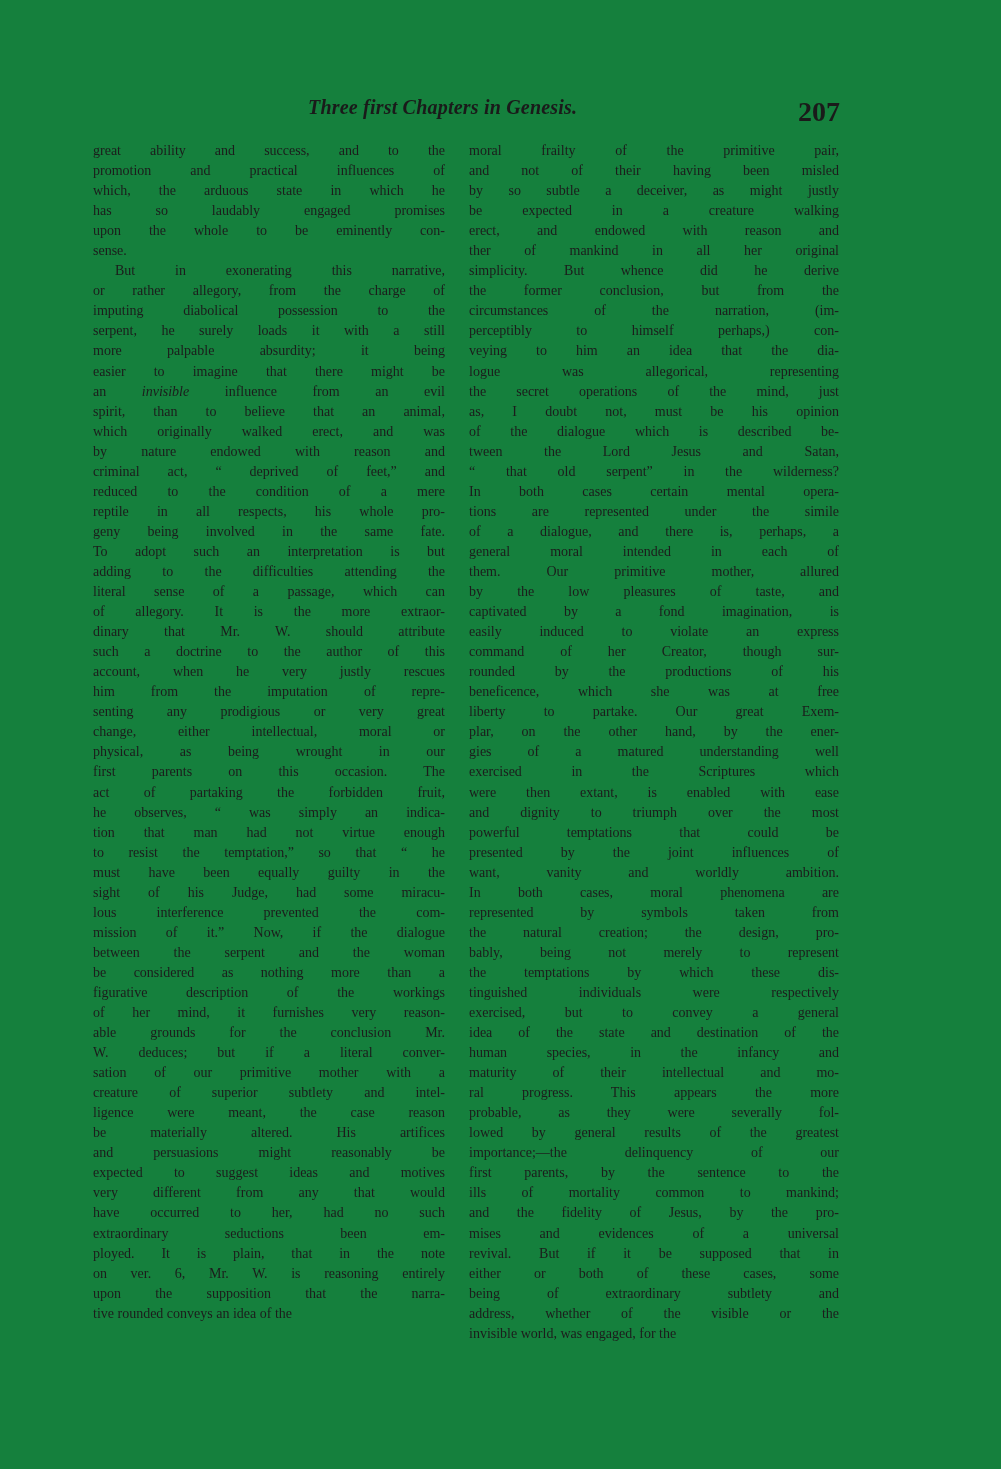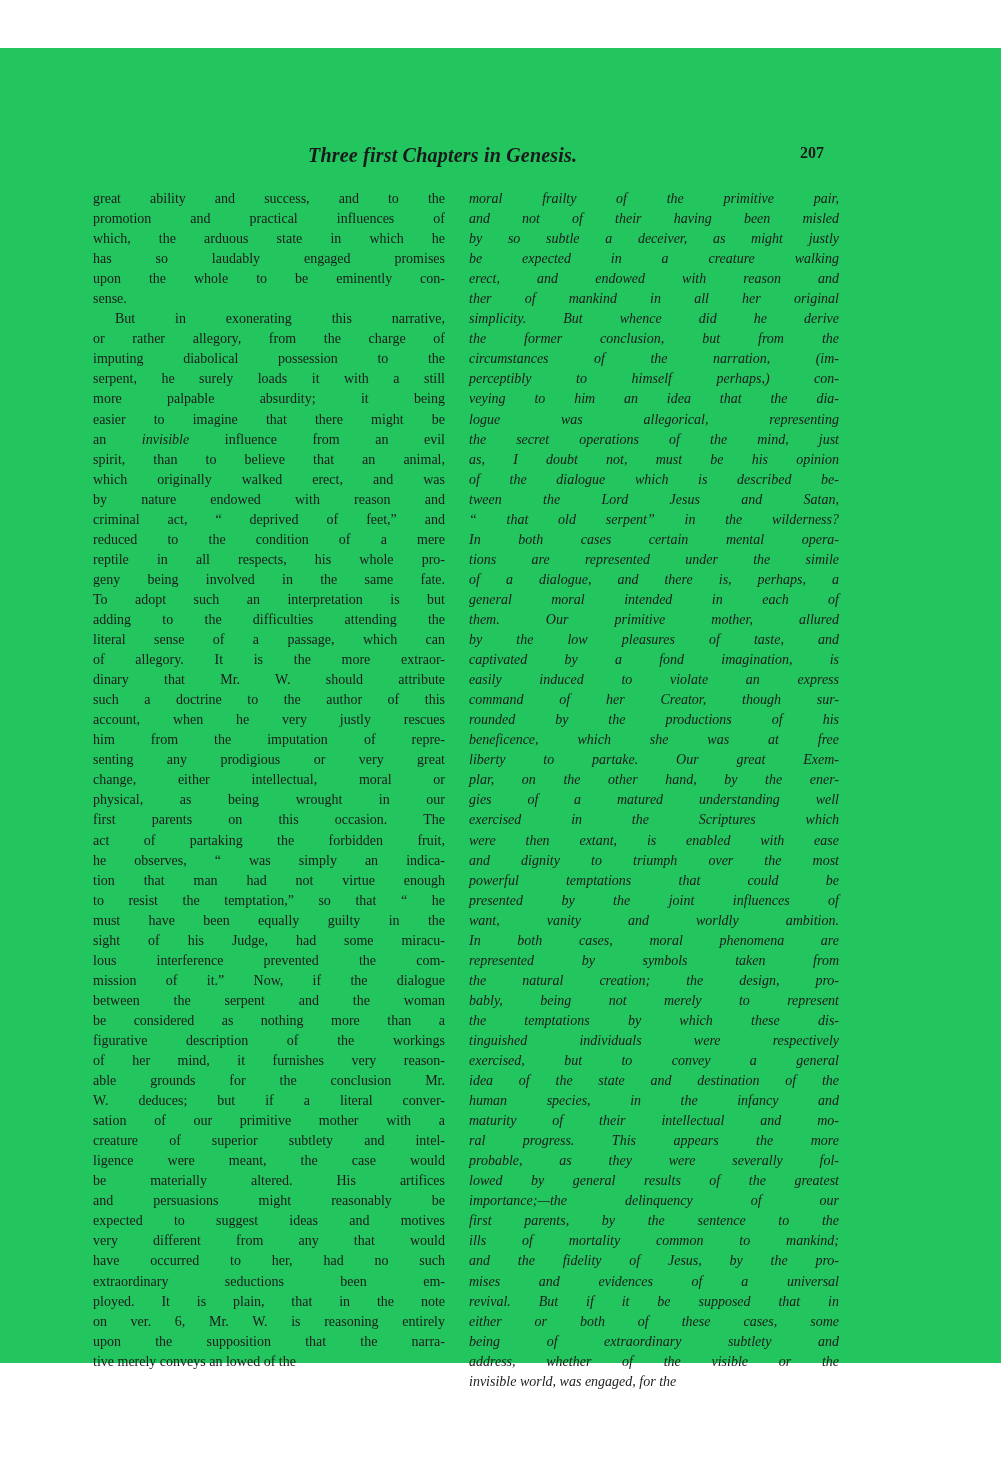--- a/index.html
+++ b/index.html
@@ -1,35 +1,35 @@
 <!DOCTYPE html>
 <html><head>
   <meta charset="utf-8">
   <style>
     html, body { margin: 0; padding: 0; background: #ffffff; }
     body { width: 1001px; height: 1469px; position: relative; overflow: hidden; }
-    .page { position: absolute; left: 0; top: 0; width: 1001px; height: 1315px; background: #22c55e; color: #1a1a1a; margin-top: 48px; }
+    .page { position: absolute; left: 0; top: 0; width: 1001px; height: 1469px; background: #15803d; color: #1a1a1a; }
     .running-head {
       position: absolute; top: 96px; left: 300px; width: 540px; height: 30px;
       font-family: "Liberation Serif", "DejaVu Serif", serif;
     }
     .running-title {
       position: absolute; left: 8px; top: 0;
       font-style: italic; font-weight: bold; font-size: 20px; letter-spacing: 0.2px;
     }
     .page-number {
-      position: absolute; right: 16px; top: 0; font-weight: bold; font-size: 16px;
+      position: absolute; right: 0; top: 0; font-weight: bold; font-size: 28px;
     }
     .column {
       position: absolute; top: 141px;
       font-family: "Liberation Serif", "DejaVu Serif", serif;
       font-size: 14px; line-height: 20.05px; color: #1c1c1c;
     }
     .col-left { left: 93px; width: 352px; }
-    .col-right { left: 469px; width: 370px; font-style: italic; }
+    .col-right { left: 469px; width: 370px; }
     .line {
       display: block; white-space: nowrap; text-align: justify;
       text-align-last: justify; height: 20.05px; overflow: visible;
     }
     .line.last { text-align-last: left; }
     .line.indent { padding-left: 22px; }
     .it { font-style: italic; }
   </style>
 </head>
 <body>
@@ -82,31 +82,31 @@
       <span class="line">lous interference prevented the com-</span>
       <span class="line">mission of it.” Now, if the dialogue</span>
       <span class="line">between the serpent and the woman</span>
       <span class="line">be considered as nothing more than a</span>
       <span class="line">figurative description of the workings</span>
       <span class="line">of her mind, it furnishes very reason-</span>
       <span class="line">able grounds for the conclusion Mr.</span>
       <span class="line">W. deduces; but if a literal conver-</span>
       <span class="line">sation of our primitive mother with a</span>
       <span class="line">creature of superior subtlety and intel-</span>
-      <span class="line">ligence were meant, the case would</span>
+      <span class="line">ligence were meant, the case reason</span>
       <span class="line">be materially altered. His artifices</span>
       <span class="line">and persuasions might reasonably be</span>
       <span class="line">expected to suggest ideas and motives</span>
       <span class="line">very different from any that would</span>
       <span class="line">have occurred to her, had no such</span>
       <span class="line">extraordinary seductions been em-</span>
       <span class="line">ployed. It is plain, that in the note</span>
       <span class="line">on ver. 6, Mr. W. is reasoning entirely</span>
       <span class="line">upon the supposition that the narra-</span>
-      <span class="line last">tive merely conveys an lowed of the</span>
+      <span class="line last">tive rounded conveys an idea of the</span>
     </div>
   <div class="column col-right" id="col-right">
       <span class="line">moral frailty of the primitive pair,</span>
       <span class="line">and not of their having been misled</span>
       <span class="line">by so subtle a deceiver, as might justly</span>
       <span class="line">be expected in a creature walking</span>
       <span class="line">erect, and endowed with reason and</span>
       <span class="line">ther of mankind in all her original</span>
       <span class="line">simplicity. But whence did he derive</span>
       <span class="line">the former conclusion, but from the</span>

